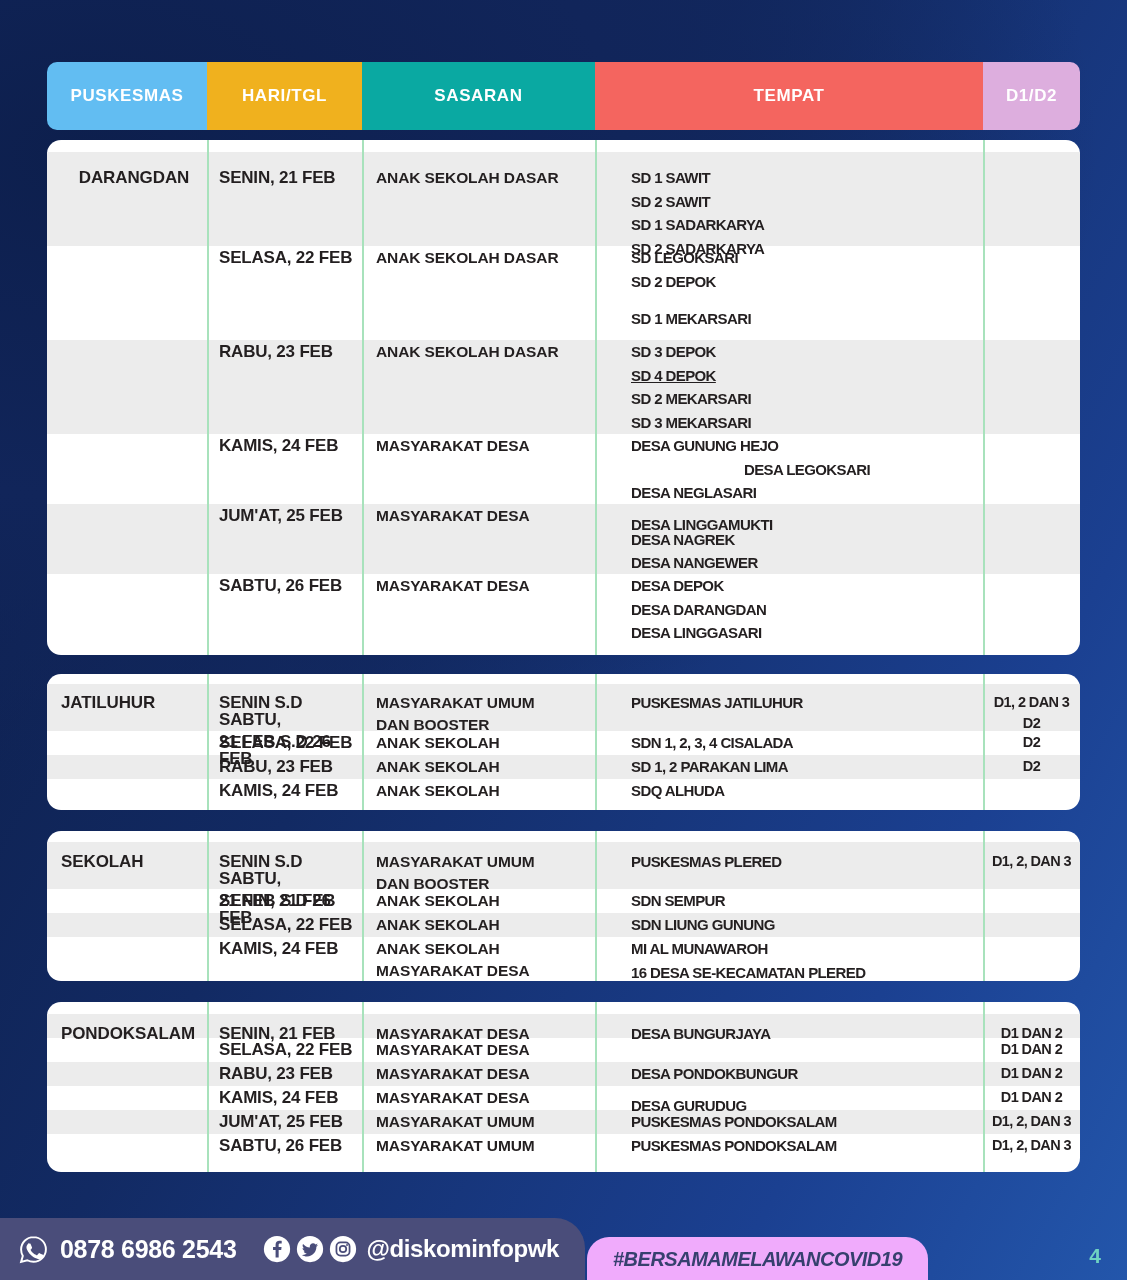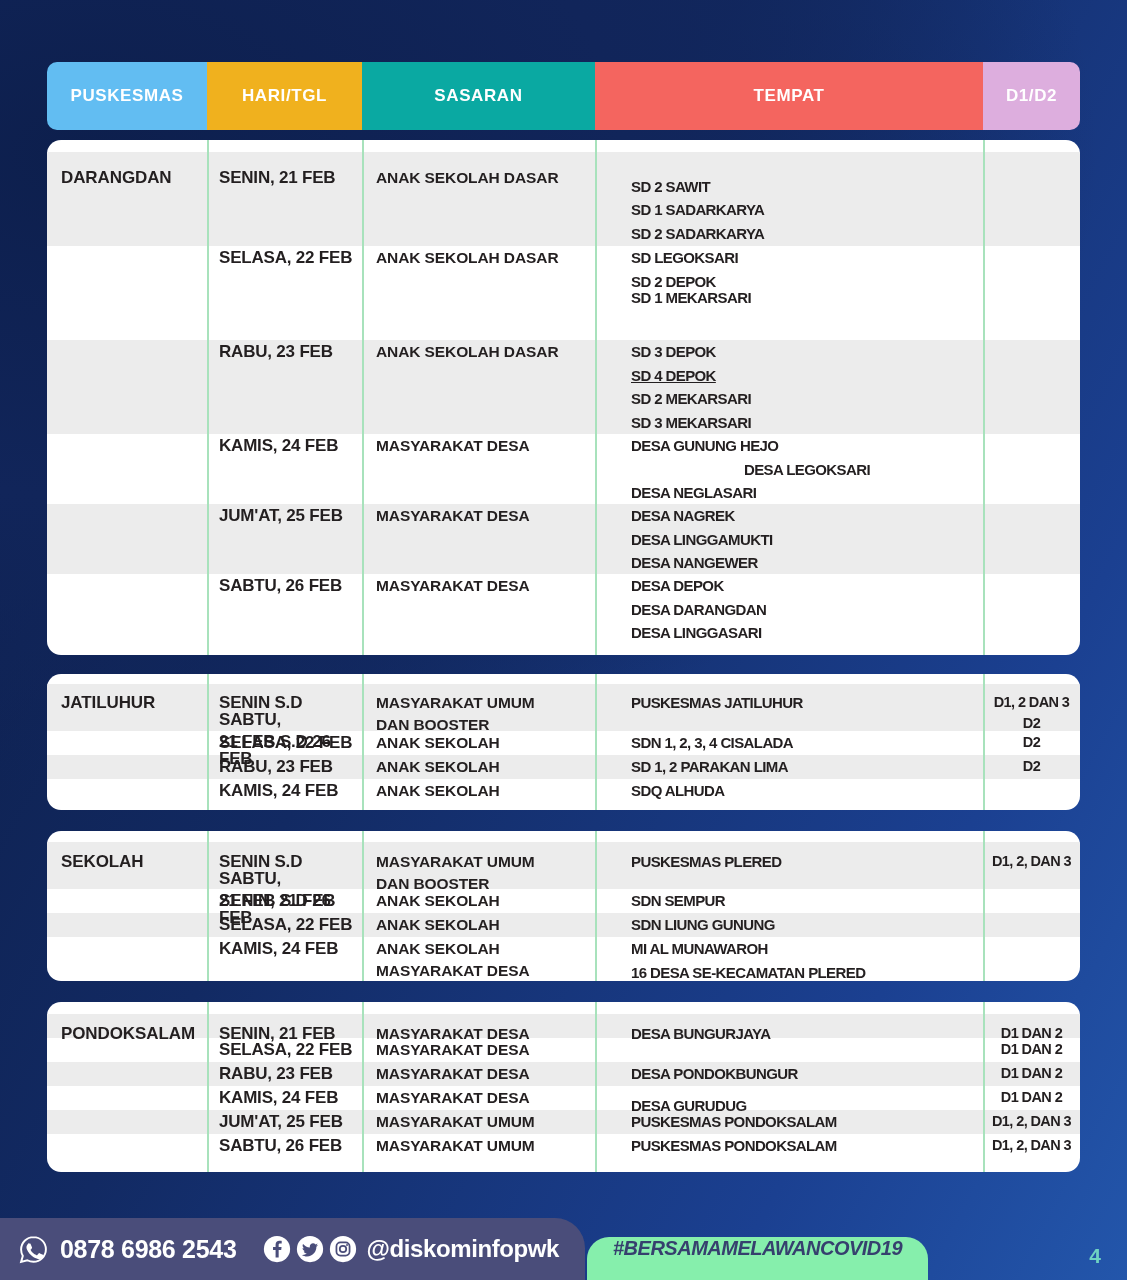--- a/index.html
+++ b/index.html
@@ -159,24 +159,24 @@
     font-weight: bold;
     letter-spacing: -0.4px;
     margin-left: 10px;
   }
   .hashtag-pill {
     position: absolute;
     left: 587px;
     top: 19px;
     height: 44px;
     padding: 0 26px;
-    background: #86efac;
+    background: #f0abfc;
     border-radius: 22px 22px 0 0;
     display: flex;
-    align-items: flex-start;
+    align-items: center;
   }
   .hashtag-txt {
     color: #36406e;
     font-size: 20px;
     font-weight: bold;
     font-style: italic;
     letter-spacing: -0.5px;
   }
   .page-no {
     position: absolute;
@@ -209,47 +209,48 @@
             <div class="stripe" style="top: 12px; height: 94px;"></div>
             <div class="stripe" style="top: 200px; height: 94px;"></div>
             <div class="stripe" style="top: 364px; height: 70px;"></div>
           </div>
           <div class="vsep v1"></div>
           <div class="vsep v2"></div>
           <div class="vsep v3"></div>
           <div class="vsep v4"></div>
           <div class="rows">
             <div class="row" style="top: 12px; height: 94px;">
-              <div class="cell c-pusk" style="padding-top: 17px;">
+              <div class="cell c-pusk" style="padding-top: 17px; text-align: center;">
                 <span class="t-pusk tline">DARANGDAN</span>
               </div>
               <div class="cell c-hari" style="padding-top: 17px;">
                 <span class="t-hari tline" style="margin-top: 0px;">SENIN, 21 FEB</span>
               </div>
               <div class="cell c-sas" style="padding-top: 18px;">
                 <span class="t-sas tline" style="margin-top: 0px;">ANAK SEKOLAH DASAR</span>
               </div>
               <div class="cell c-tmp" style="padding-top: 18px;">
+                <span class="t-tmp tline" style="margin-top: 0px;">SD 1 SAWIT</span>
                 <span class="t-tmp tline" style="margin-top: 8.5px;">SD 2 SAWIT</span>
                 <span class="t-tmp tline" style="margin-top: 8.5px;">SD 1 SADARKARYA</span>
                 <span class="t-tmp tline" style="margin-top: 8.5px;">SD 2 SADARKARYA</span>
               </div>
               <div class="cell c-d12" style="padding-top: 18px;"></div>
             </div>
             <div class="row" style="top: 106px; height: 94px;">
               <div class="cell c-hari" style="padding-top: 3px;">
                 <span class="t-hari tline" style="margin-top: 0px;">SELASA, 22 FEB</span>
               </div>
               <div class="cell c-sas" style="padding-top: 4px;">
                 <span class="t-sas tline" style="margin-top: 0px;">ANAK SEKOLAH DASAR</span>
               </div>
               <div class="cell c-tmp" style="padding-top: 4px;">
                 <span class="t-tmp tline" style="margin-top: 0px;">SD LEGOKSARI</span>
                 <span class="t-tmp tline" style="margin-top: 8.5px;">SD 2 DEPOK</span>
-                <span class="t-tmp tline" style="margin-top: 1px;">SD 1 MEKARSARI</span>
+                <span class="t-tmp tline" style="margin-top: 22px;">SD 1 MEKARSARI</span>
               </div>
               <div class="cell c-d12" style="padding-top: 4px;"></div>
             </div>
             <div class="row" style="top: 200px; height: 94px;">
               <div class="cell c-hari" style="padding-top: 3px;">
                 <span class="t-hari tline" style="margin-top: 0px;">RABU, 23 FEB</span>
               </div>
               <div class="cell c-sas" style="padding-top: 4px;">
                 <span class="t-sas tline" style="margin-top: 0px;">ANAK SEKOLAH DASAR</span>
               </div>
@@ -276,22 +277,22 @@
               <div class="cell c-d12" style="padding-top: 4px;"></div>
             </div>
             <div class="row" style="top: 364px; height: 70px;">
               <div class="cell c-hari" style="padding-top: 3px;">
                 <span class="t-hari tline" style="margin-top: 0px;">JUM'AT, 25 FEB</span>
               </div>
               <div class="cell c-sas" style="padding-top: 4px;">
                 <span class="t-sas tline" style="margin-top: 0px;">MASYARAKAT DESA</span>
               </div>
               <div class="cell c-tmp" style="padding-top: 4px;">
+                <span class="t-tmp tline" style="margin-top: 8.5px;">DESA LINGGAMUKTI</span>
                 <span class="t-tmp tline" style="margin-top: 0px;">DESA NAGREK</span>
-                <span class="t-tmp tline" style="margin-top: 8.5px;">DESA LINGGAMUKTI</span>
                 <span class="t-tmp tline" style="margin-top: 8.5px;">DESA NANGEWER</span>
               </div>
               <div class="cell c-d12" style="padding-top: 4px;"></div>
             </div>
             <div class="row" style="top: 434px; height: 81px;">
               <div class="cell c-hari" style="padding-top: 3px;">
                 <span class="t-hari tline" style="margin-top: 0px;">SABTU, 26 FEB</span>
               </div>
               <div class="cell c-sas" style="padding-top: 4px;">
                 <span class="t-sas tline" style="margin-top: 0px;">MASYARAKAT DESA</span>

